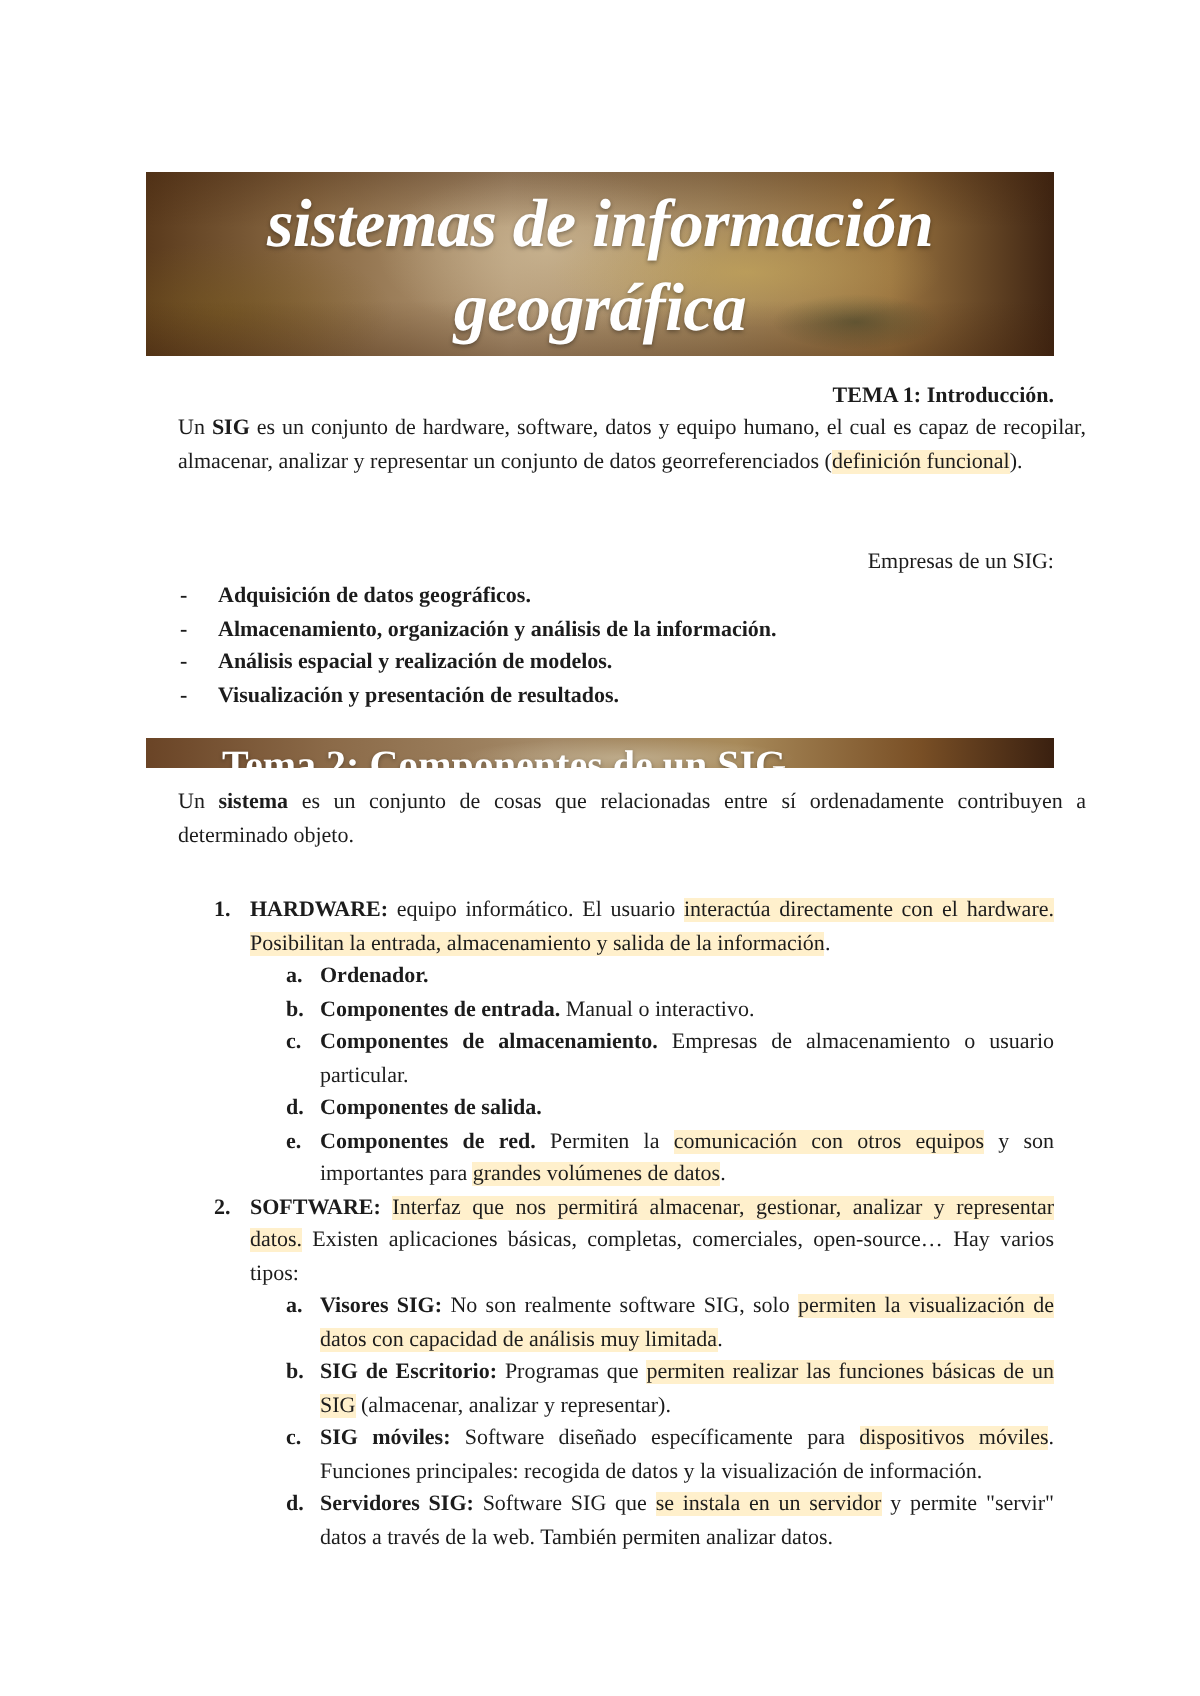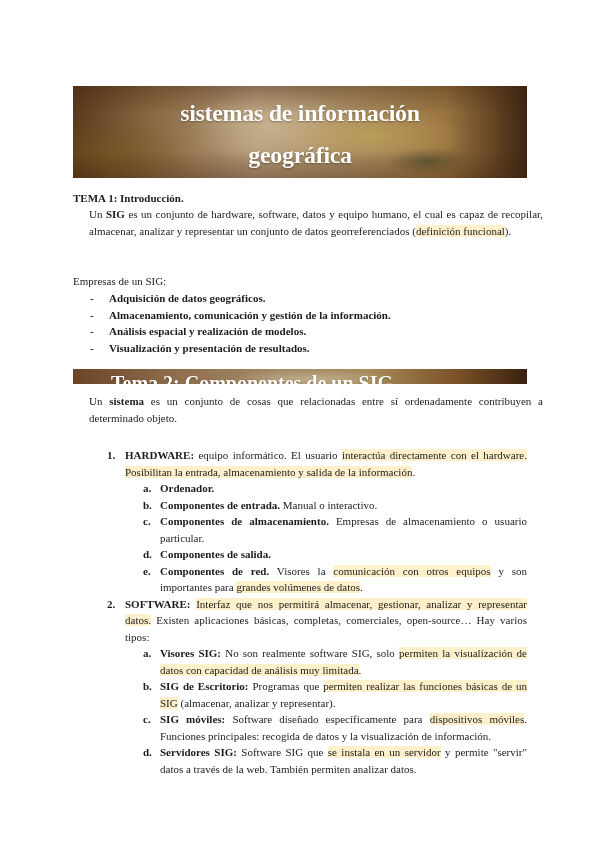--- a/index.html
+++ b/index.html
@@ -17,38 +17,39 @@
       radial-gradient(ellipse 120px 60px at 200px 40px, rgba(205,185,150,0.7), transparent 70%),
       linear-gradient(90deg, #5a3a1c 0%, #8a6a44 18%, #b49a78 40%, #a88c62 62%, #9a7440 82%, #3e2412 100%);
   }
   .banner::after {
     content: ""; position: absolute; inset: 0;
     background: linear-gradient(180deg, rgba(60,30,10,0.35) 0%, rgba(0,0,0,0) 30%, rgba(0,0,0,0) 70%, rgba(60,30,10,0.35) 100%);
   }
   .banner-title {
     position: absolute; left: 0; right: 0; top: 6px; z-index: 2;
     text-align: center; color: #ffffff; font-weight: bold;
-    font-size: 24px; line-height: 42px; letter-spacing: -0.3px;
+    font-size: 34px; line-height: 42px; letter-spacing: -0.3px;
     text-shadow: 0 1px 2px rgba(0,0,0,0.35);
+    font-style: italic;
   }
 
   .section-banner {
     position: absolute; left: 73px; top: 369px; width: 454px; height: 15px; overflow: hidden;
     background:
       radial-gradient(ellipse 90px 14px at 330px 24px, rgba(200,170,80,0.7), transparent 70%),
       radial-gradient(ellipse 120px 14px at 240px 10px, rgba(200,185,155,0.7), transparent 70%),
       linear-gradient(90deg, #6a4426 0%, #8b6a48 20%, #a48a68 45%, #a88a5a 65%, #7a5026 85%, #3a2010 100%);
   }
   .section-title {
     position: absolute; left: 38px; top: 1px; z-index: 2;
     color: #fff; font-weight: bold; font-size: 20px; line-height: 27px;
     text-shadow: 0 1px 2px rgba(0,0,0,0.35);
   }
 
-  .text { position: absolute; left: 73px; width: 454px; font-size: 11px; line-height: 16.5px; }
+  .text { position: absolute; left: 73px; width: 454px; font-size: 11px; line-height: 16.5px; text-align: right; }
   .just { text-align: justify; margin-left: 16px; }
   .line { display: block; }
   b { font-weight: bold; }
   .hl { background: #fff0cc; }
 
   .list { position: absolute; font-size: 11px; line-height: 16.5px; }
   .li { position: relative; display: block; }
   .marker { position: absolute; font-weight: bold; }
 </style>
 </head>
@@ -69,21 +70,21 @@
 
   <div class="text just" style="top:206px;">
     <span>Un </span><b>SIG</b><span> es un conjunto de hardware, software, datos y equipo humano, el cual es capaz de recopilar, almacenar, analizar y representar un conjunto de datos georreferenciados (</span><span class="hl">definición funcional</span><span>).</span>
   </div>
 
 
   <div class="text" style="top:273px;">Empresas de un SIG:</div>
 
   <div class="list" style="left:73px; top:290px; width:454px;">
     <span class="li" style="padding-left:36px;"><span class="marker" style="left:17px;">-</span><b>Adquisición de datos geográficos.</b></span>
-    <span class="li" style="padding-left:36px;"><span class="marker" style="left:17px;">-</span><b>Almacenamiento, comunicación y gestión de la información.</b></span>
+    <span class="li" style="padding-left:36px;"><span class="marker" style="left:17px;">-</span><b>Almacenamiento, organización y análisis de la información.</b></span>
     <span class="li" style="padding-left:36px;"><span class="marker" style="left:17px;">-</span><b>Análisis espacial y realización de modelos.</b></span>
     <span class="li" style="padding-left:36px;"><span class="marker" style="left:17px;">-</span><b>Visualización y presentación de resultados.</b></span>
   </div>
 
   <div class="section-banner">
     <div class="section-title">Tema 2: Componentes de un SIG.</div>
   </div>
 
   <div class="text just" style="top:393px;">
     <span>Un </span><b>sistema</b><span> es un conjunto de cosas que relacionadas entre sí ordenadamente contribuyen a determinado objeto.</span>
@@ -92,21 +93,21 @@
   <div class="list" style="left:73px; top:447px; width:454px;">
 
     <div class="li just" style="padding-left:36px;">
       <span class="marker" style="left:18px;">1.</span><b>HARDWARE:</b><span> equipo informático. El usuario </span><span class="hl">interactúa directamente con el hardware. Posibilitan la entrada, almacenamiento y salida de la información</span><span>.</span>
     </div>
     <div style="padding-left:71px;">
       <div class="li just"><span class="marker" style="left:-17px;">a.</span><b>Ordenador.</b><span></span></div>
       <div class="li just"><span class="marker" style="left:-17px;">b.</span><b>Componentes de entrada.</b><span> Manual o interactivo.</span></div>
       <div class="li just"><span class="marker" style="left:-17px;">c.</span><b>Componentes de almacenamiento.</b><span> Empresas de almacenamiento o usuario particular.</span></div>
       <div class="li just"><span class="marker" style="left:-17px;">d.</span><b>Componentes de salida.</b><span></span></div>
-      <div class="li just"><span class="marker" style="left:-17px;">e.</span><b>Componentes de red.</b><span> Visores la </span><span class="hl">comunicación con otros equipos</span><span> y son importantes para </span><span class="hl">grandes volúmenes de datos</span><span>.</span></div>
+      <div class="li just"><span class="marker" style="left:-17px;">e.</span><b>Componentes de red.</b><span> Permiten la </span><span class="hl">comunicación con otros equipos</span><span> y son importantes para </span><span class="hl">grandes volúmenes de datos</span><span>.</span></div>
     </div>
 
     <div class="li just" style="padding-left:36px;">
       <span class="marker" style="left:18px;">2.</span><b>SOFTWARE:</b><span> </span><span class="hl">Interfaz que nos permitirá almacenar, gestionar, analizar  y representar datos.</span><span> Existen aplicaciones básicas, completas, comerciales, open-source… Hay varios tipos:</span>
     </div>
     <div style="padding-left:71px;">
       <div class="li just"><span class="marker" style="left:-17px;">a.</span><b>Visores SIG:</b><span> No son realmente software SIG, solo </span><span class="hl">permiten la visualización de datos con capacidad de análisis muy limitada</span><span>.</span></div>
       <div class="li just"><span class="marker" style="left:-17px;">b.</span><b>SIG de Escritorio:</b><span> Programas que </span><span class="hl">permiten realizar las funciones básicas de un SIG</span><span> (almacenar, analizar y representar).</span></div>
       <div class="li just"><span class="marker" style="left:-17px;">c.</span><b>SIG móviles:</b><span> Software diseñado específicamente para </span><span class="hl">dispositivos móviles</span><span>. Funciones principales: recogida de datos y la visualización de información.</span></div>
       <div class="li just"><span class="marker" style="left:-17px;">d.</span><b>Servidores SIG:</b><span> Software SIG que </span><span class="hl">se instala en un servidor</span><span> y permite "servir" datos a través de la web. También permiten analizar datos.</span></div>

